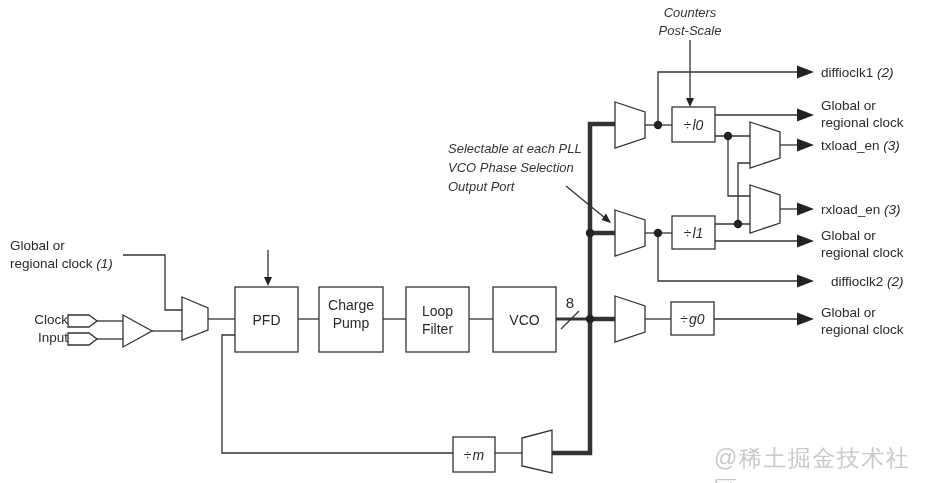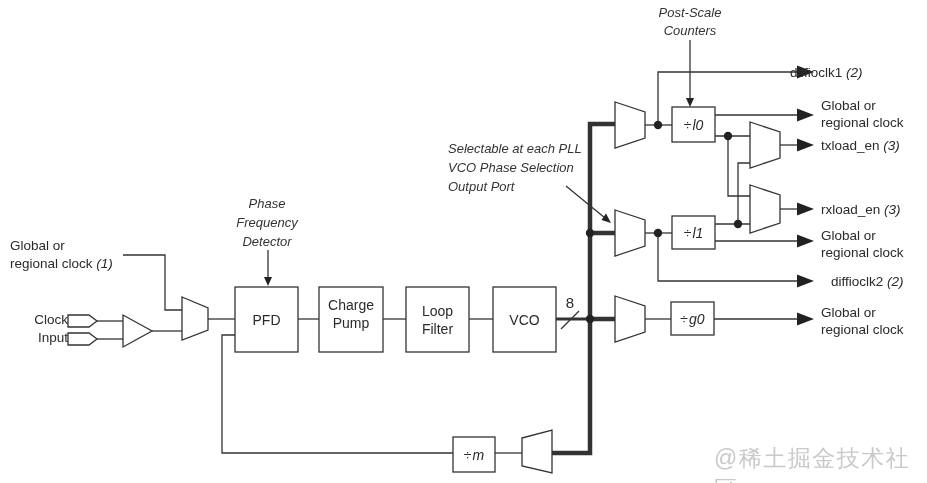--- a/index.html
+++ b/index.html
@@ -116,35 +116,30 @@
   <div class="lbl" style="left:10px; top:237px;">
     <div>Global or</div>
     <div><span>regional clock</span> <span class="note-it">(1)</span></div>
   </div>
 
   <div class="lbl right" style="left:5px; top:311px; width:63px;">
     <div>Clock</div>
     <div>Input</div>
   </div>
 
-  <div class="lbl ann center" style="left:217px; top:194px; width:100px; line-height:19px;">
-    <div>Phase</div>
-    <div>Frequency</div>
-    <div>Detector</div>
-  </div>
 
   <div class="lbl ann" style="left:448px; top:139px; line-height:19px;">
     <div>Selectable at each PLL</div>
     <div>VCO Phase Selection</div>
     <div>Output Port</div>
   </div>
 
   <div class="lbl ann center" style="left:640px; top:4px; width:100px;">
+    <div>Counters</div>
     <div>Post-Scale</div>
-    <div>Counters</div>
   </div>
 
   <div class="lbl center" style="left:558px; top:294px; width:24px; font-size:15px;">8</div>
 
   <div class="blk" style="left:235px; top:287px; width:63px; height:65px;">PFD</div>
   <div class="blk" style="left:319px; top:287px; width:64px; height:54px;border-radius:7px;">
     <div>
       <div>Charge</div>
       <div>Pump</div>
     </div>
@@ -167,21 +162,21 @@
   </div>
   <div class="blk ctr" style="left:671px; top:302px; width:43px; height:33px;">
     <span>÷</span>
       <i>g0</i>
   </div>
   <div class="blk ctr" style="left:453px; top:437px; width:42px; height:35px;">
     <span>÷</span>
       <i>m</i>
   </div>
 
-  <div class="lbl" style="left:790px; top:64px;text-align:right;">
+  <div class="lbl" style="left:821px; top:64px;text-align:right;">
     <span>diffioclk1</span> <span class="note-it">(2)</span>
   </div>
   <div class="lbl out" style="left:821px; top:98px;">
     <div>Global or</div>
     <div>regional clock</div>
   </div>
   <div class="lbl" style="left:821px; top:137px;">
     <span>txload_en</span> <span class="note-it">(3)</span>
   </div>
   <div class="lbl" style="left:821px; top:201px;">

